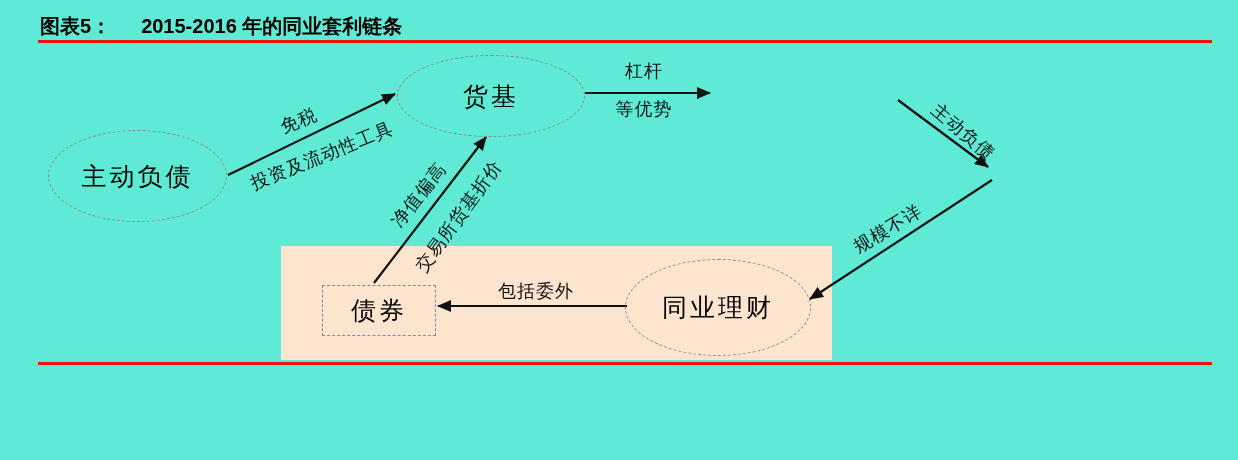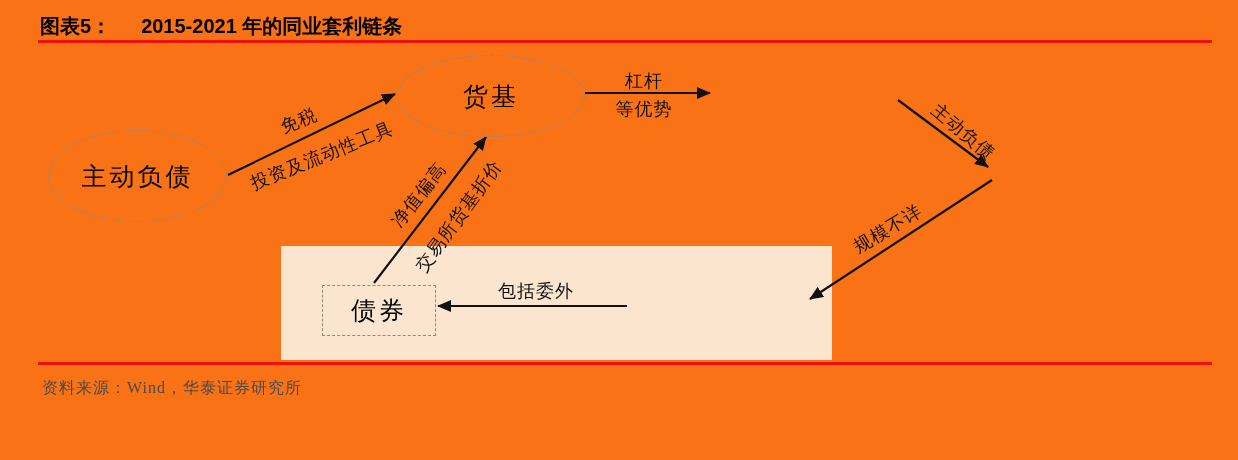--- a/index.html
+++ b/index.html
@@ -1,19 +1,19 @@
 <!DOCTYPE html>
 <html><head>
 <meta charset="utf-8">
 <style>
   html,body{margin:0;padding:0;background:#ffffff;}
   .page{
     position:relative;
     width:1238px;height:460px;
-    background:#f97316;
+    background:#5eead4;
     overflow:hidden;
     font-family:"Liberation Serif","DejaVu Serif",serif;
     color:#000;
   }
   .figure-title-row{
     position:absolute;left:40px;top:14px;
     display:flex;align-items:baseline;gap:30px;
     font-family:"Liberation Sans","DejaVu Sans",sans-serif;
     font-weight:bold;font-size:20px;line-height:24px;color:#000;
     white-space:nowrap;
@@ -47,21 +47,21 @@
     white-space:nowrap;
   }
 </style>
 </head>
 <body>
 
 <div class="page">
 
   <div class="figure-title-row">
     <span>图表5：</span>
-    <span>2015-2021 年的同业套利链条</span>
+    <span>2015-2016 年的同业套利链条</span>
   </div>
 
   <div class="rule rule-top" style="background: rgb(238, 17, 17);"></div>
 
   <div class="diagram">
 
     <div class="highlight-box" style="background: rgb(251, 229, 207);"></div>
 
     <svg class="arrows" width="1238" height="318" viewBox="0 0 1238 318" xmlns="http://www.w3.org/2000/svg">
       <defs>
@@ -76,33 +76,35 @@
       <line x1="374" y1="240" x2="486" y2="94" stroke="#111" stroke-width="2.2" marker-end="url(#ah)"></line>
       <line x1="627" y1="263" x2="438" y2="263" stroke="#111" stroke-width="2.2" marker-end="url(#ah)"></line>
     </svg>
 
     <div class="node ellipse" style="left:48px;top:87px;width:177px;height:90px;">
       <span>主动负债</span>
     </div>
     <div class="node ellipse" style="left:397px;top:12px;width:186px;height:80px;">
       <span>货基</span>
     </div>
+    <div class="node ellipse" style="left:625px;top:216px;width:184px;height:95px;">
+      <span>同业理财</span>
+    </div>
     <div class="node" style="left:322px;top:242px;width:112px;height:49px;">
       <span>债券</span>
     </div>
 
     <div class="edge-label" style="left:299px;top:78px;transform:translate(-50%,-50%) rotate(-22deg);">免税</div>
     <div class="edge-label" style="left:322px;top:113px;transform:translate(-50%,-50%) rotate(-22deg);">投资及流动性工具</div>
-    <div class="edge-label" style="left:644px;top:38px;transform:translate(-50%,-50%);">杠杆</div>
+    <div class="edge-label" style="left:644px;top:28px;transform:translate(-50%,-50%);">杠杆</div>
     <div class="edge-label" style="left:644px;top:66px;transform:translate(-50%,-50%);text-align:center;">等优势</div>
     <div class="edge-label" style="left:963px;top:89px;transform:translate(-50%,-50%) rotate(40deg);">主动负债</div>
     <div class="edge-label" style="left:888px;top:186px;transform:translate(-50%,-50%) rotate(-31deg);">规模不详</div>
     <div class="edge-label" style="left:419px;top:152px;transform:translate(-50%,-50%) rotate(-52deg);">净值偏高</div>
     <div class="edge-label" style="left:459px;top:173px;transform:translate(-50%,-50%) rotate(-54deg);">交易所货基折价</div>
     <div class="edge-label" style="left:536px;top:248px;transform:translate(-50%,-50%);">包括委外</div>
 
   </div>
 
   <div class="rule rule-bottom" style="background: rgb(238, 17, 17);"></div>
 
-  <div class="source-row">资料来源：Wind，华泰证券研究所</div>
 
 </div>
 
 </body></html>

